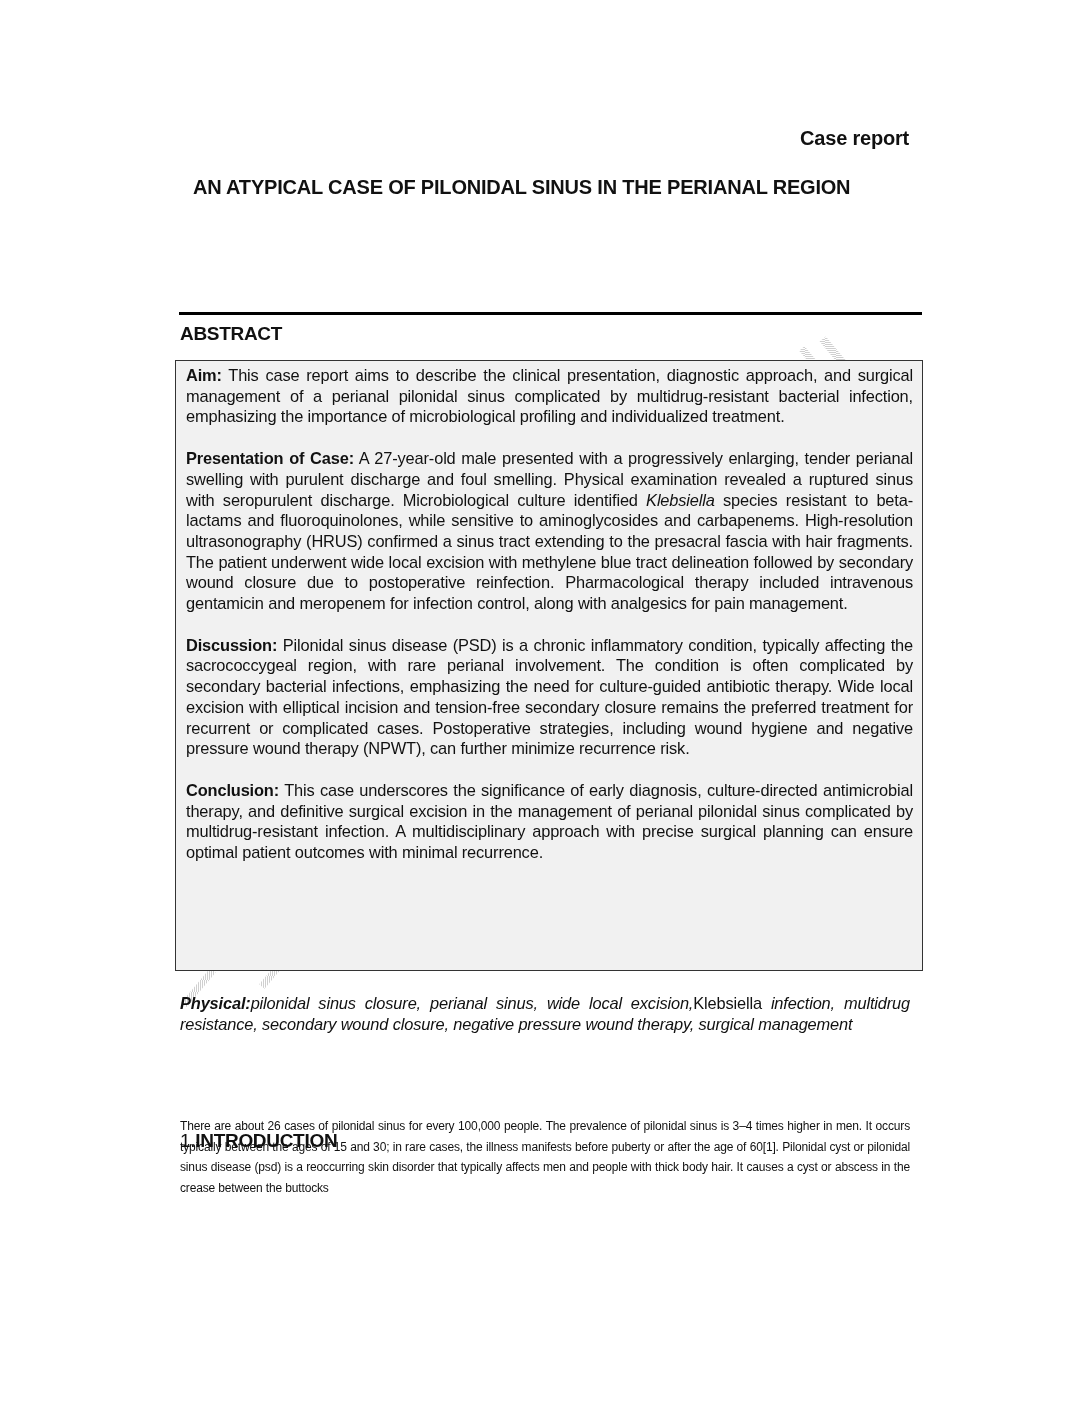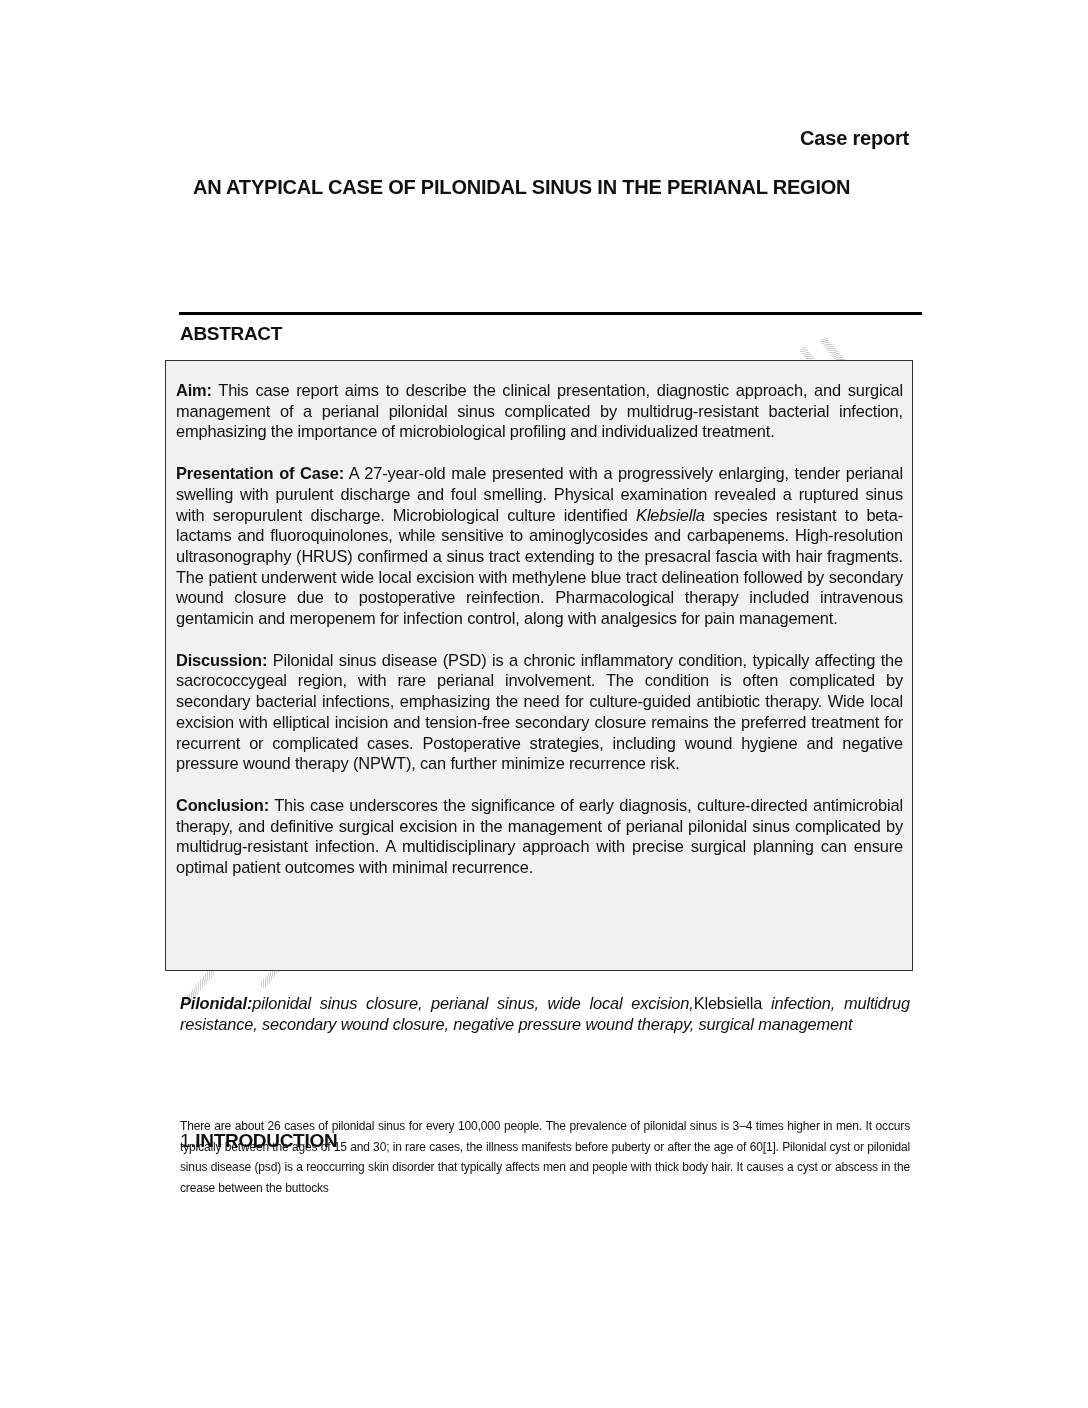--- a/index.html
+++ b/index.html
@@ -6,23 +6,23 @@
     body { width: 1088px; height: 1408px; position: relative; overflow: hidden;
            font-family: "Liberation Sans", sans-serif; color: #111; }
     .page { position: absolute; left: 0; top: 0; width: 1088px; height: 1224px; }
 
     .case-type { position: absolute; right: 179px; top: 127px; font-size: 20px; font-weight: bold; letter-spacing: -0.2px; }
     .title { position: absolute; left: 193px; right: 179px; top: 176px; font-size: 20px; font-weight: bold; letter-spacing: -0.2px; white-space: nowrap; }
 
     .rule { position: absolute; left: 179px; width: 743px; top: 312px; height: 3px; background: #000; }
     .abstract-heading { position: absolute; left: 180px; top: 323px; font-size: 19px; font-weight: bold; letter-spacing: -0.3px; }
 
-    .abstract-box { position: absolute; left: 165px; top: 360px; width: 748px; height: 611px;
+    .abstract-box { position: absolute; left: 175px; top: 360px; width: 748px; height: 611px;
                     background: #f1f1f1; border: 1.5px solid #333; box-sizing: border-box;
-                    padding: 19px 9px 0 10px; }
+                    padding: 4px 9px 0 10px; }
     .abs-para { font-size: 16.4px; line-height: 20.7px; text-align: justify; margin: 0 0 21px 0; letter-spacing: -0.15px; }
     .abs-para b { font-weight: bold; }
     .abs-para i { font-style: italic; }
 
     .keywords { position: absolute; left: 180px; width: 730px; top: 993px; font-size: 16.4px; line-height: 20.7px; text-align: justify; font-style: italic; letter-spacing: -0.15px; }
     .keywords b { font-weight: bold; }
     .keywords .upright { font-style: normal; }
 
     .intro-heading { position: absolute; left: 180px; top: 1130px; font-size: 19px; font-weight: bold; letter-spacing: -0.3px; }
     .intro-heading .num { font-weight: normal; }
@@ -49,18 +49,18 @@
   <div class="abstract-box">
     <p class="abs-para"><b>Aim:</b><span> This case report aims to describe the clinical presentation, diagnostic approach, and surgical management of a perianal pilonidal sinus complicated by multidrug-resistant bacterial infection, emphasizing the importance of microbiological profiling and individualized treatment.</span></p>
 
     <p class="abs-para"><b>Presentation of Case:</b><span> A 27-year-old male presented with a progressively enlarging, tender perianal swelling with purulent discharge and foul smelling. Physical examination revealed a ruptured sinus with seropurulent discharge. Microbiological culture identified </span><i>Klebsiella</i><span> species resistant to beta-lactams and fluoroquinolones, while sensitive to aminoglycosides and carbapenems. High-resolution ultrasonography (HRUS) confirmed a sinus tract extending to the presacral fascia with hair fragments. The patient underwent wide local excision with methylene blue tract delineation followed by secondary wound closure due to postoperative reinfection. Pharmacological therapy included intravenous gentamicin and meropenem for infection control, along with analgesics for pain management.</span></p>
 
     <p class="abs-para"><b>Discussion:</b><span> Pilonidal sinus disease (PSD) is a chronic inflammatory condition, typically affecting the sacrococcygeal region, with rare perianal involvement. The condition is often complicated by secondary bacterial infections, emphasizing the need for culture-guided antibiotic therapy. Wide local excision with elliptical incision and tension-free secondary closure remains the preferred treatment for recurrent or complicated cases. Postoperative strategies, including wound hygiene and negative pressure wound therapy (NPWT), can further minimize recurrence risk.</span></p>
 
     <p class="abs-para"><b>Conclusion:</b><span> This case underscores the significance of early diagnosis, culture-directed antimicrobial therapy, and definitive surgical excision in the management of perianal pilonidal sinus complicated by multidrug-resistant infection. A multidisciplinary approach with precise surgical planning can ensure optimal patient outcomes with minimal recurrence.</span></p>
   </div>
 
-  <div class="keywords"><b>Pilonidal:</b><span>pilonidal sinus closure, perianal sinus, wide local excision,</span><span class="upright">Klebsiella</span><span> infection, multidrug resistance, secondary wound closure, negative pressure wound therapy, surgical management</span></div>
+  <div class="keywords"><b>Physical:</b><span>pilonidal sinus closure, perianal sinus, wide local excision,</span><span class="upright">Klebsiella</span><span> infection, multidrug resistance, secondary wound closure, negative pressure wound therapy, surgical management</span></div>
 
   <div class="intro-heading"><span class="num">1.</span><span>INTRODUCTION</span></div>
   <div class="intro-text">There are about 26 cases of pilonidal sinus for every 100,000 people. The prevalence of pilonidal sinus is 3–4 times higher in men. It occurs typically between the ages of 15 and 30; in rare cases, the illness manifests before puberty or after the age of 60[1]. Pilonidal cyst or pilonidal sinus disease (psd) is a reoccurring skin disorder that typically affects men and people with thick body hair. It causes a cyst or abscess in the crease between the buttocks</div>
 
 </div>
 
 </body></html>

